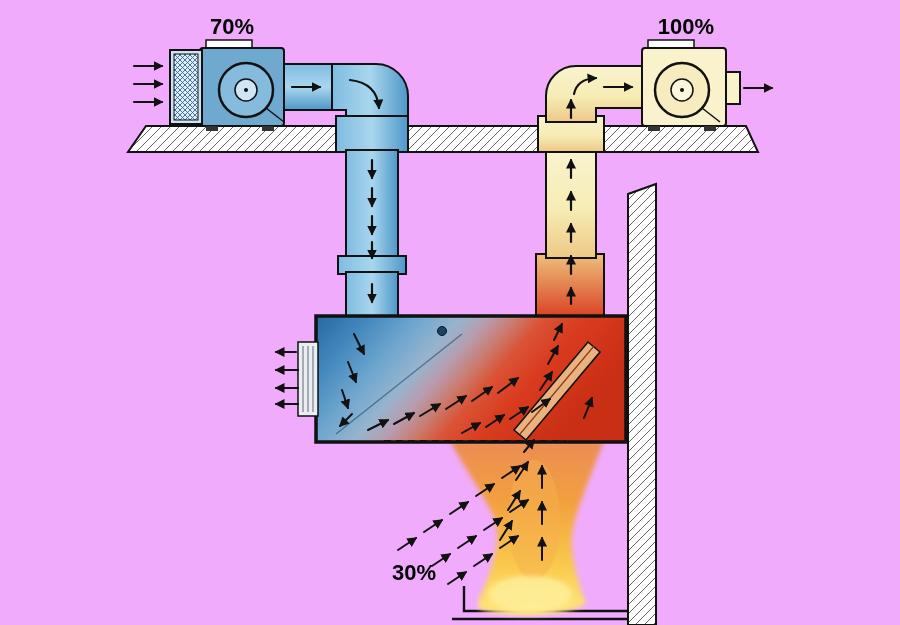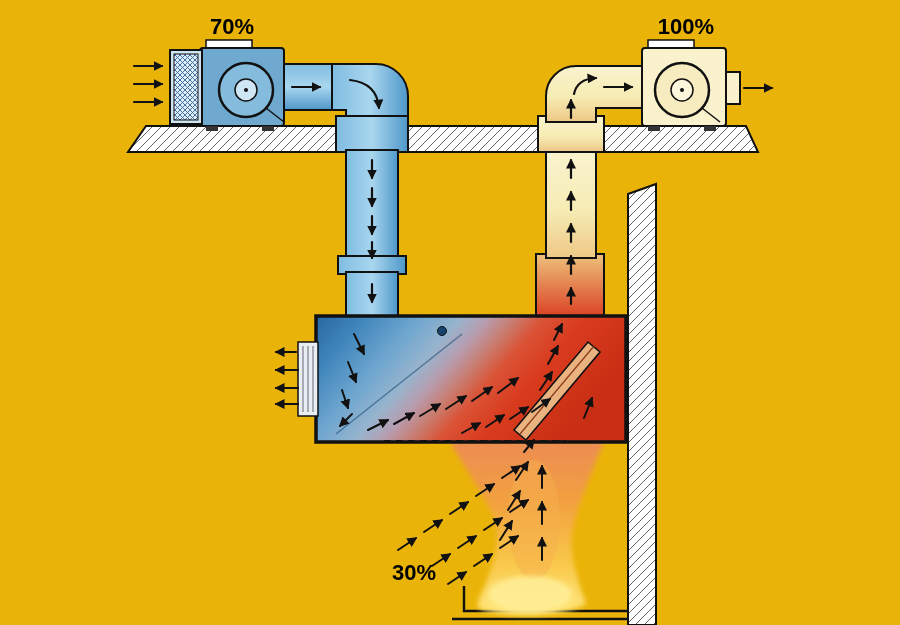--- a/index.html
+++ b/index.html
@@ -1,17 +1,17 @@
 <!DOCTYPE html>
 <html><head>
 <meta charset="utf-8">
 <style>
   html,body{margin:0;padding:0;background:#ffffff;}
   .canvas{
-    width:900px;height:625px;background:#eab308;position:relative;
+    width:900px;height:625px;background:#f0abfc;position:relative;
     font-family:"Liberation Sans",sans-serif;overflow:hidden;
   }
   svg{display:block;}
   text.pct{font-family:"Liberation Sans",sans-serif;font-weight:bold;font-size:22px;fill:#000;}
   .outline{stroke:#111;stroke-width:2;}
 </style>
 </head>
 <body>
 
 <div class="canvas">

